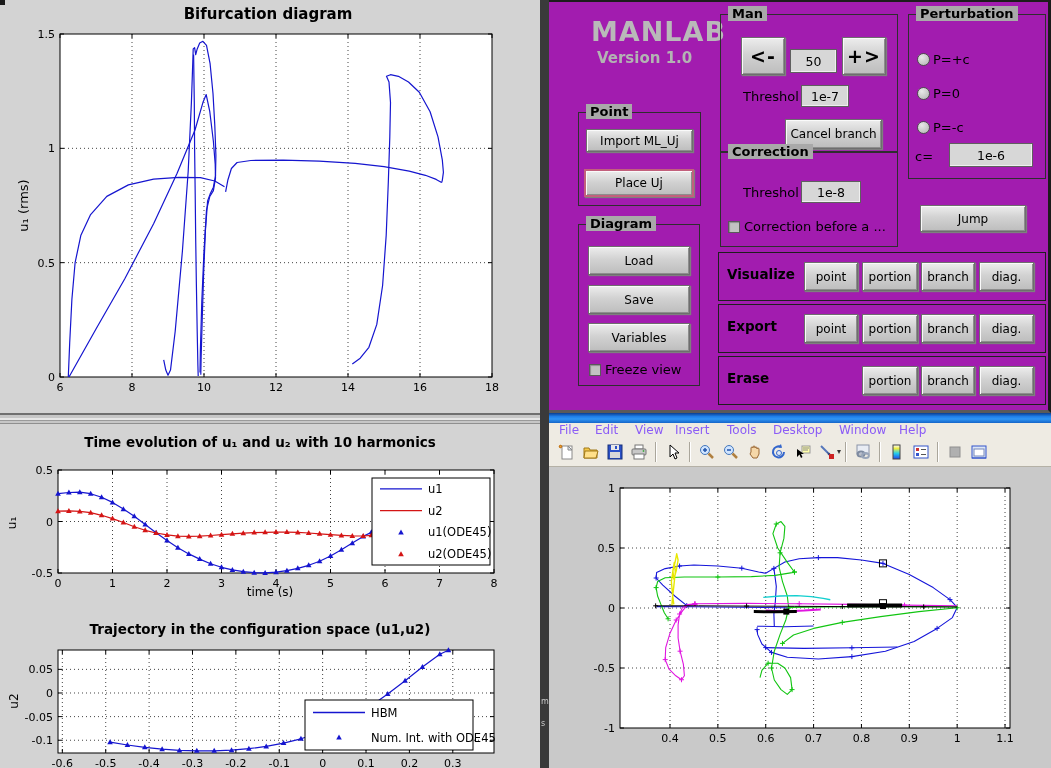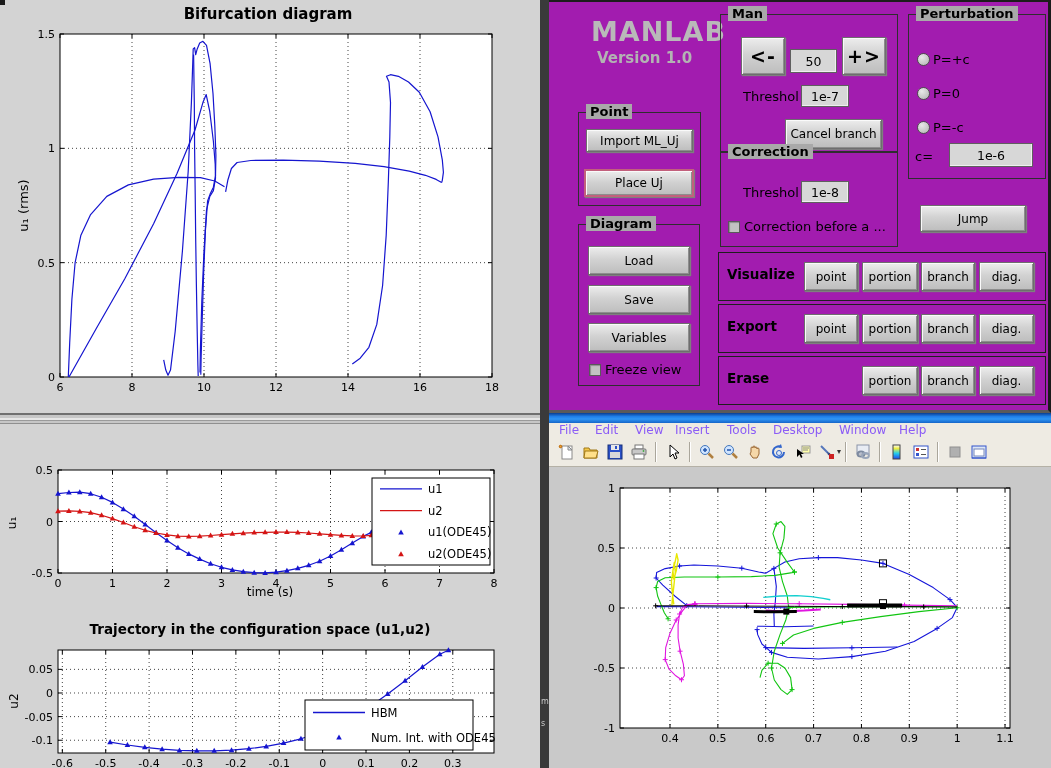--- a/index.html
+++ b/index.html
@@ -153,21 +153,21 @@
 
     <div class="grp" style="left:29px;top:110px;width:121px;height:92px;">
       <span class="glabel">Point</span>
       <div class="b3" style="left:7px;top:16px;width:107px;height:23px;">Import ML_Uj</div>
       <div class="b3 sel" style="left:5px;top:56px;width:110px;height:28px;">Place Uj</div>
     </div>
 
     <div class="grp" style="left:171px;top:150px;width:176px;height:93px;">
       <span class="glabel">Correction</span>
       <span class="lbl" style="left:22px;top:32px;">Threshol</span>
-      <div class="fld" style="left:80px;top:28px;width:48px;height:22px;">1e-8</div>
+      <div class="fld" style="left:80px;top:28px;width:60px;height:22px;">1e-8</div>
       <span class="chk" style="left:7px;top:68px;"></span>
       <span class="lbl" style="left:23px;top:66px;">Correction before a ...</span>
     </div>
 
     <div class="grp" style="left:29px;top:222px;width:120px;height:160px;">
       <span class="glabel">Diagram</span>
       <div class="b3" style="left:9px;top:21px;width:102px;height:29px;">Load</div>
       <div class="b3" style="left:9px;top:60px;width:102px;height:29px;">Save</div>
       <div class="b3" style="left:9px;top:98px;width:102px;height:29px;">Variables</div>
       <span class="chk" style="left:10px;top:139px;"></span>
@@ -192,20 +192,21 @@
 
     <div class="rowbox" style="left:169px;top:354px;width:326px;height:47px;">
       <span class="rowlabel" style="left:8px;top:13px;">Erase</span>
       <div class="b3" style="left:143px;top:9px;width:56px;height:29px;">portion</div>
       <div class="b3" style="left:202px;top:9px;width:54px;height:29px;">branch</div>
       <div class="b3" style="left:260px;top:9px;width:55px;height:29px;">diag.</div>
     </div>
   </div>
 
   <div class="abs figbg" style="left:0;top:424px;width:540px;height:344px;">
+    <div class="abs subtitle" style="left:0;top:10px;width:520px;">Time evolution of u₁ and u₂ with 10 harmonics</div>
     <svg id="svg-time" class="abs" style="left:0;top:0;" width="540" height="344">
         <rect x="58" y="46" width="436" height="103" fill="#ffffff" stroke="#000" stroke-width="1"></rect>
         <line x1="112.5" y1="46" x2="112.5" y2="149" stroke="#444" stroke-width="1" stroke-dasharray="1 3"></line>
         <line x1="167" y1="46" x2="167" y2="149" stroke="#444" stroke-width="1" stroke-dasharray="1 3"></line>
         <line x1="221.5" y1="46" x2="221.5" y2="149" stroke="#444" stroke-width="1" stroke-dasharray="1 3"></line>
         <line x1="276" y1="46" x2="276" y2="149" stroke="#444" stroke-width="1" stroke-dasharray="1 3"></line>
         <line x1="330.5" y1="46" x2="330.5" y2="149" stroke="#444" stroke-width="1" stroke-dasharray="1 3"></line>
         <line x1="385" y1="46" x2="385" y2="149" stroke="#444" stroke-width="1" stroke-dasharray="1 3"></line>
         <line x1="439.5" y1="46" x2="439.5" y2="149" stroke="#444" stroke-width="1" stroke-dasharray="1 3"></line>
         <line x1="58" y1="97.5" x2="494" y2="97.5" stroke="#444" stroke-width="1" stroke-dasharray="1 3"></line>

